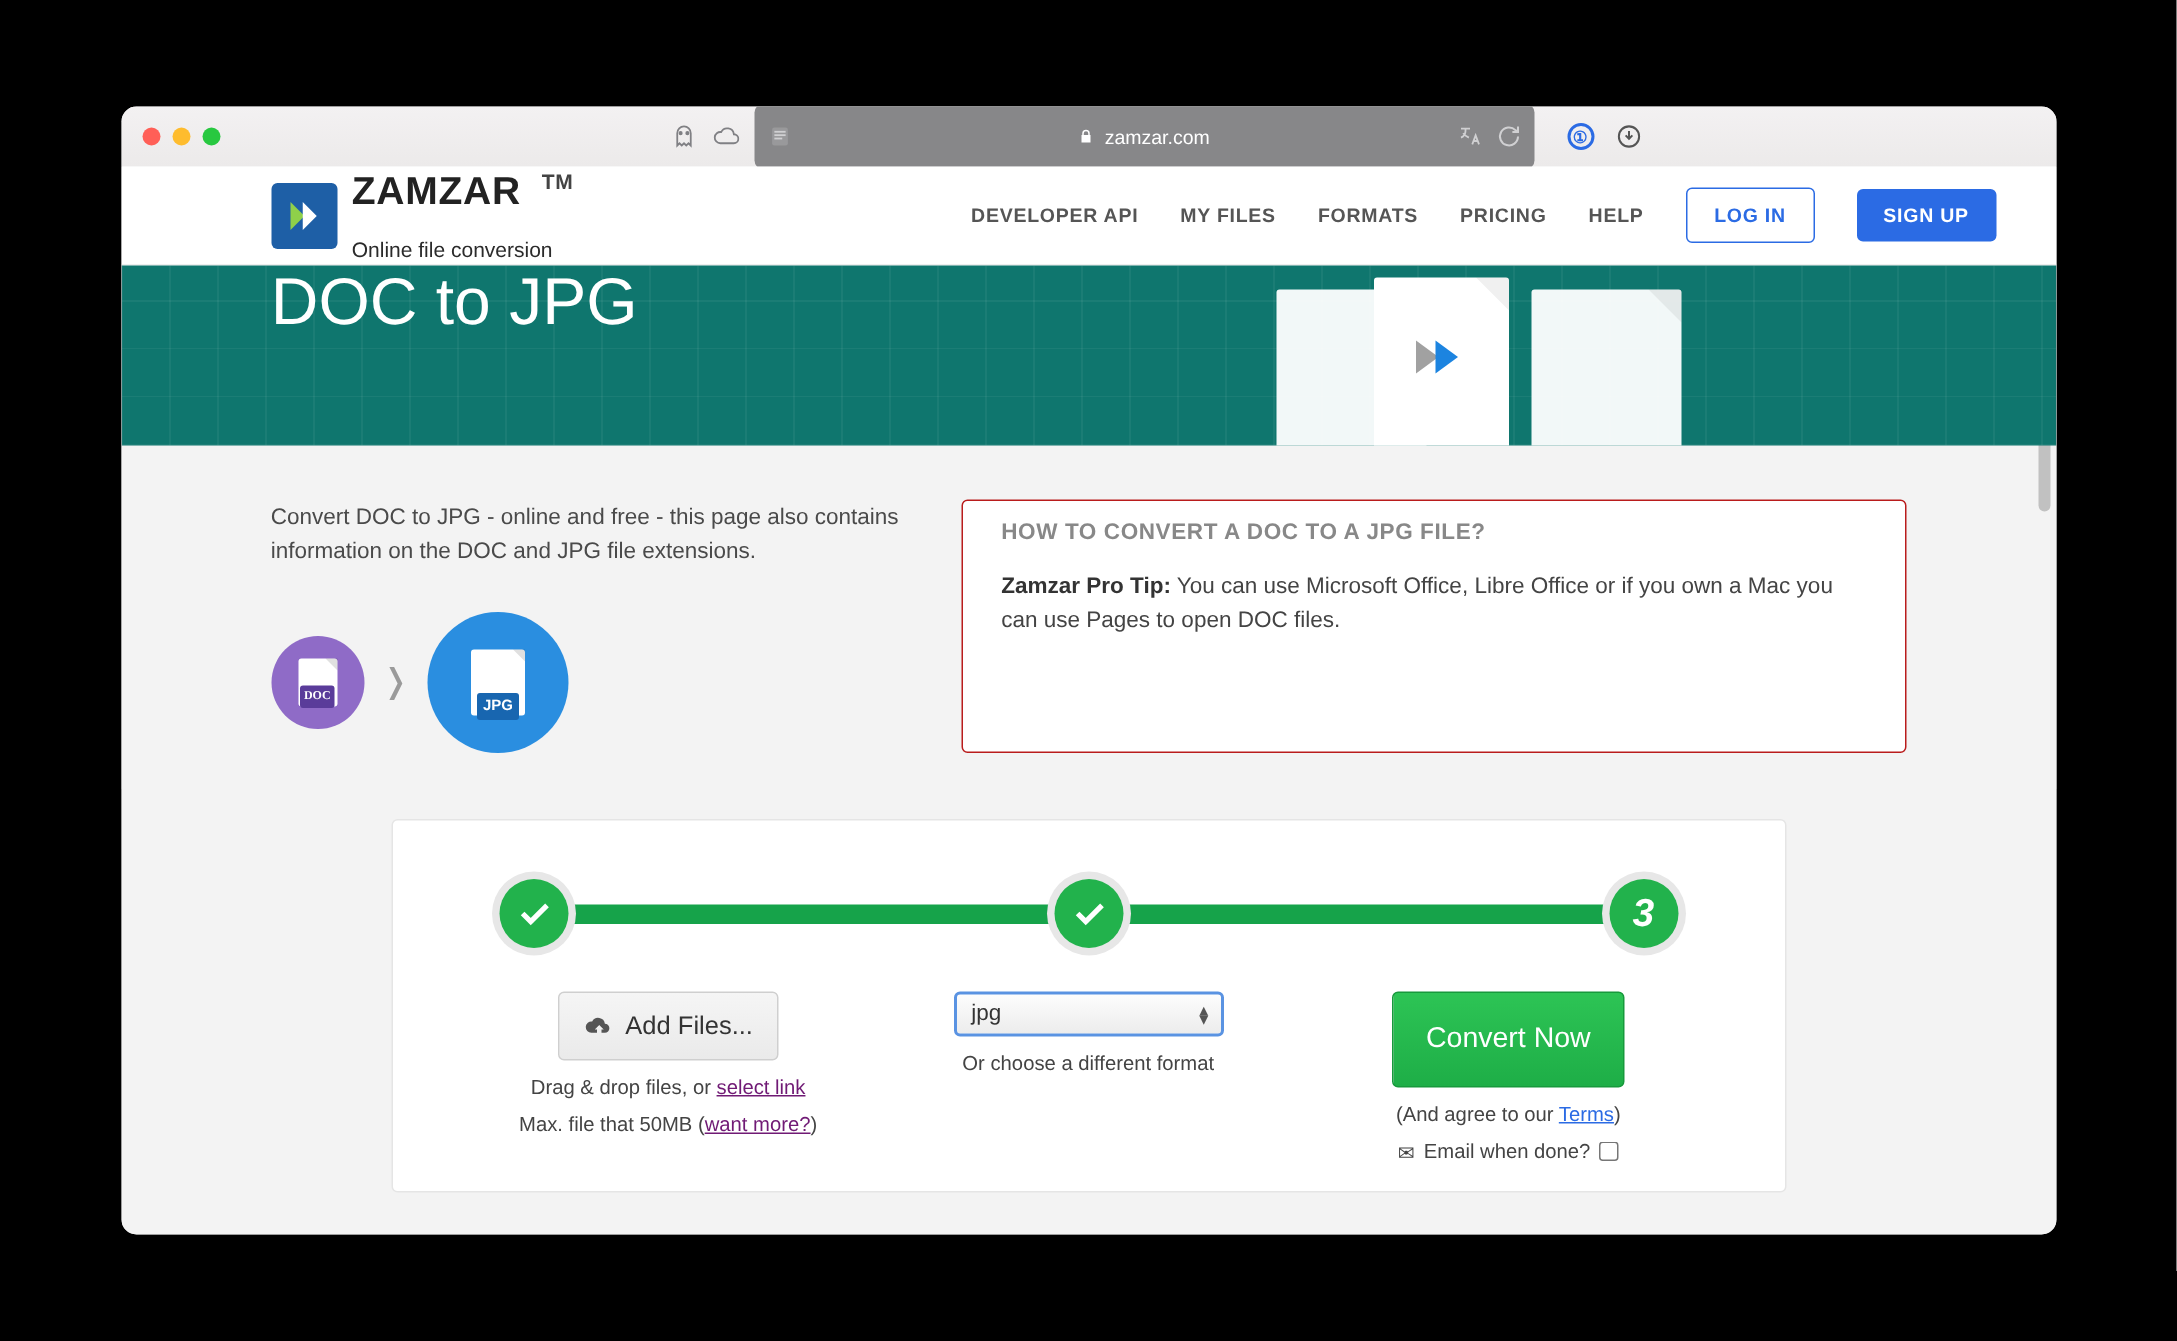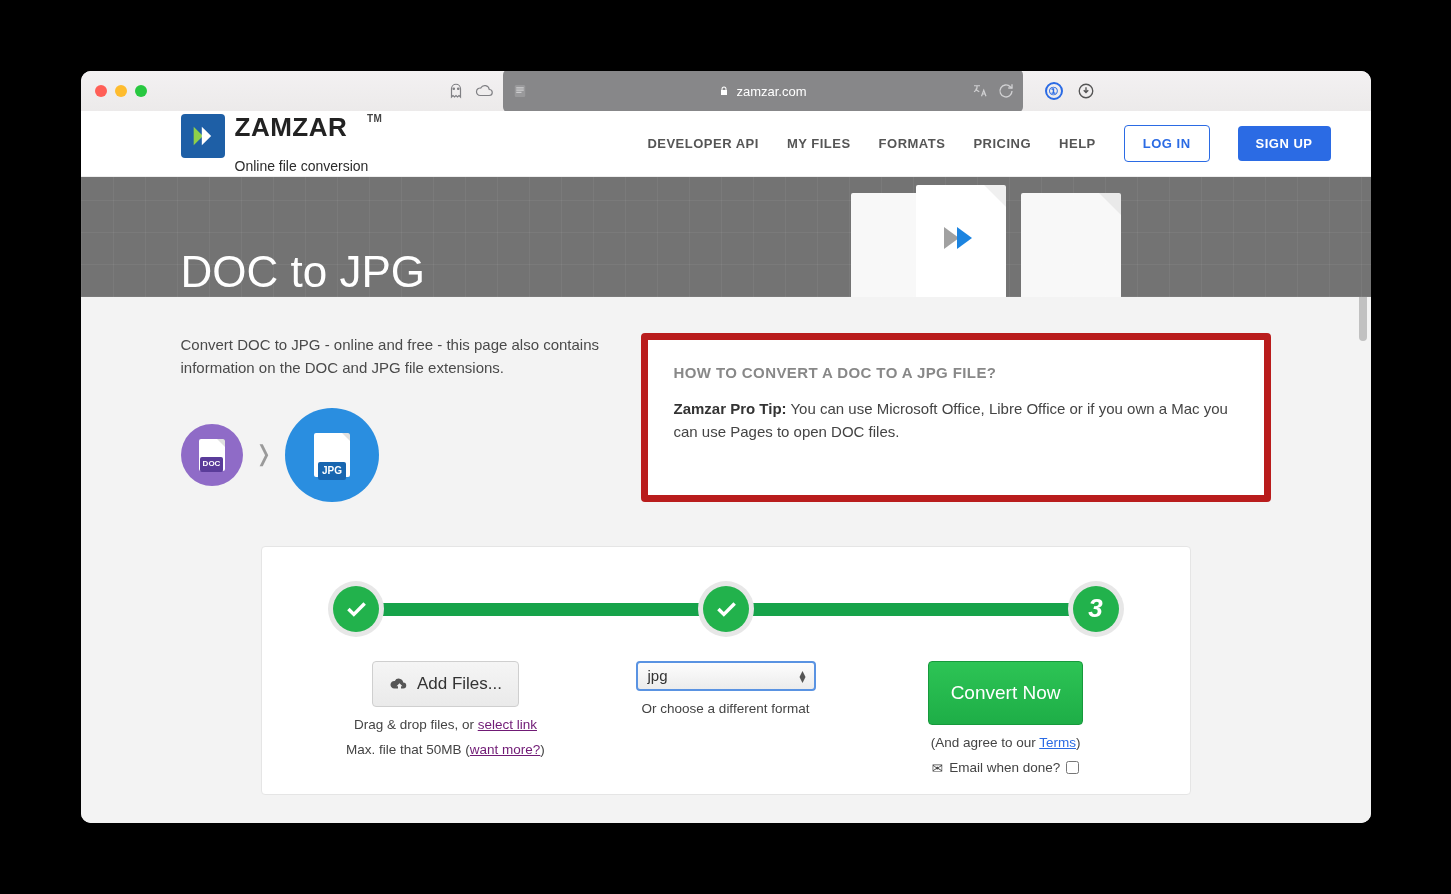--- a/index.html
+++ b/index.html
@@ -62,51 +62,51 @@
   .page { flex: 1; overflow: auto; background: #f3f3f3; }
   .header {
     background: #fff;
     height: 66px;
     display: flex;
     align-items: center;
     padding: 0 40px 0 100px;
     gap: 28px;
     border-bottom: 1px solid #eee;
   }
-  .logo { display: flex; align-items: flex-start; gap: 10px; cursor: pointer; margin-right: auto;}
+  .logo { display: flex; align-items: center; gap: 10px; cursor: pointer; margin-right: auto;}
   .logo-mark {
     width: 44px; height: 44px;
     background: #1e5fa6;
     border-radius: 4px;
     display: flex; align-items: center; justify-content: center;
   }
   .logo-text { line-height: 1; }
   .logo-name { font-size: 26px; font-weight: 700; letter-spacing: 0.5px; color: #222; position: relative;}
-  .logo-tm { font-size: 10px; position: absolute; top: 0; right: -14px; color:#444;}
+  .logo-tm { font-size: 14px; position: absolute; top: 0; right: -14px; color:#444;}
   .logo-tag { font-size: 14px; color: #2b2b2b; margin-top: 19px;}
   .nav { display: flex; gap: 28px; align-items: center; }
   .nav a { font-size: 13px; font-weight: 600; letter-spacing: 0.5px; color: #555; text-decoration: none; }
   .btn-outline {
     border: 1px solid #2b6be4; color: #2b6be4;
     background: #fff; padding: 10px 18px; border-radius: 4px;
     font-size: 13px; font-weight: 600; letter-spacing: 0.5px;
   }
   .btn-solid {
     border: 0; background: #2b6be4; color: #fff;
     padding: 10px 18px; border-radius: 4px;
     font-size: 13px; font-weight: 600; letter-spacing: 0.5px;
   }
 
   
   .hero {
     height: 120px;
-    background: #737373;
+    background: #0f766e;
     position: relative;
     overflow: hidden;
-    display: flex; align-items: flex-end;
+    display: flex; align-items: flex-start;
   }
   .hero::before {
     content: "";
     position: absolute; inset: 0;
     background:
       repeating-linear-gradient(0deg, rgba(255,255,255,.05) 0 1px, transparent 1px 32px),
       repeating-linear-gradient(90deg, rgba(255,255,255,.05) 0 1px, transparent 1px 32px);
   }
   .hero-title {
     position: relative;
@@ -150,32 +150,32 @@
   .file-row { display: flex; align-items: center; gap: 12px; margin-top: 28px;}
   .file-circ {
     width: 62px; height: 62px; border-radius: 50%;
     display: flex; align-items: center; justify-content: center;
     flex-direction: column; color: #fff; position: relative;
   }
   .file-circ .pg { width: 26px; height: 32px; background: #fff; border-radius: 2px; position: relative;}
   .file-circ .pg::after{content:""; position:absolute; right:0; top:0; width:0;height:0;border-top:8px solid rgba(0,0,0,.12);border-left:8px solid transparent;}
   .file-circ .lbl { font-size: 8px; font-weight: 700; position: absolute; bottom: 14px; }
   .fc-doc { background: #8f6bc7; }
-  .fc-doc .lbl{ background:#5a3c9a; padding:1px 3px; border-radius:2px;}
+  .fc-doc .lbl{ background:#5a3c9a; padding:1px 3px; border-radius:2px;font-family:Liberation Serif, serif;}
   .fc-jpg { background: #2a8ee0; width: 94px; height: 94px;}
   .fc-jpg .pg { width: 36px; height: 44px;}
   .fc-jpg .lbl{ background:#1866b0; padding:1px 4px; border-radius:2px; font-size:10px; bottom:22px;}
   .chevron { font-size: 22px; color: #9a9a9a;}
 
   .howto {
     flex: 1;
     background: #fff;
-    border: 7px solid #b91c1c;
+    border: 1px solid #b91c1c;
     border-radius: 4px;
-    padding: 24px 26px 24px 26px;
+    padding: 12px 26px 24px 26px;
   }
   .howto-title { color: #888; font-size: 15px; font-weight: 600; letter-spacing: .4px; margin-bottom: 14px;}
   .howto ol { padding-left: 34px; color: #444; font-size: 15px; line-height: 1.55;}
   .howto ol li { margin-bottom: 4px;}
   .howto .tip { margin-top: 16px; color: #444; font-size: 15px; line-height: 1.55;}
   .howto .tip b { color: #333; margin-top: 45px;}
 
   
   .steps-card {
     margin: 20px 180px 0 180px;

